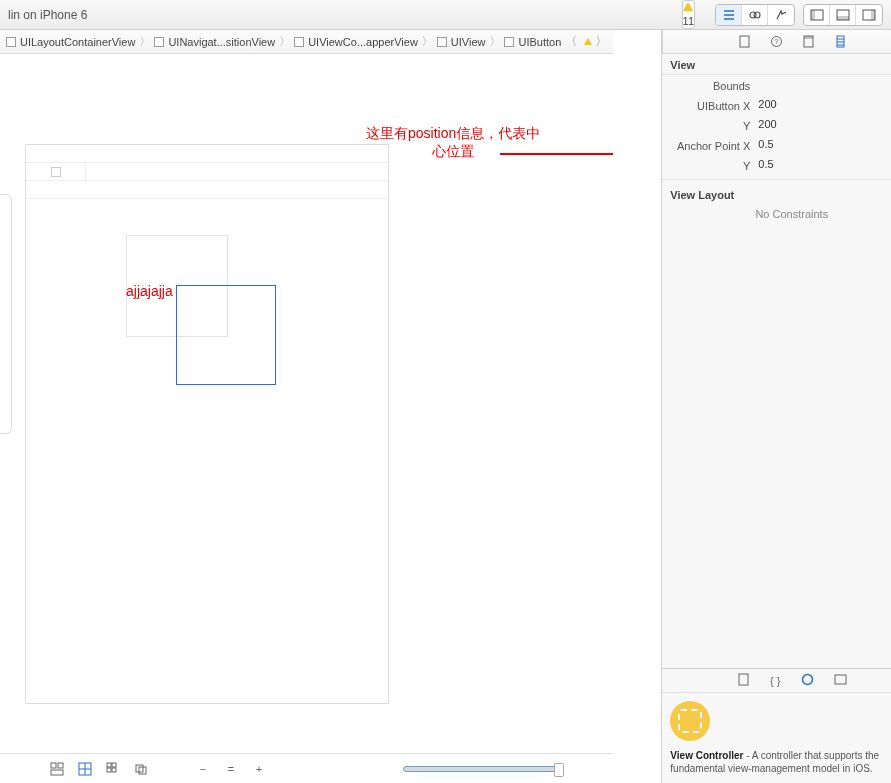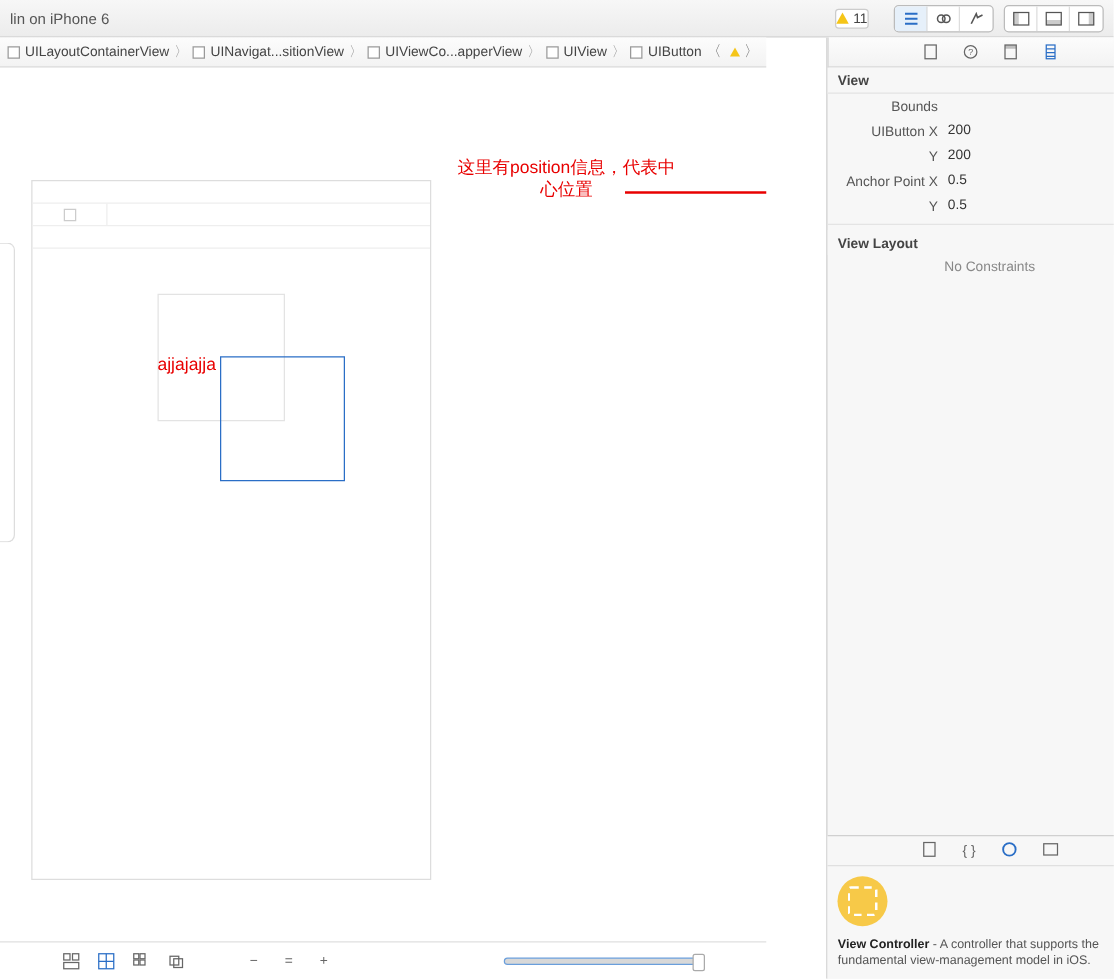--- a/index.html
+++ b/index.html
@@ -23,20 +23,21 @@
       padding: 0 8px;
       justify-content: space-between;
     }
     .toolbar-left { display: flex; align-items: flex-end; gap: 6px; flex: 1; }
     .toolbar-title { font-size: 12px; color: #555; }
     .toolbar-warning {
       display: flex; align-items: center; gap: 4px;
       background: #fff; border: 1px solid #ccc; border-radius: 3px;
       padding: 1px 0; font-size: 11px; color: #444;
       margin-right: 20px;
+      flex-direction: column;
     }
     .warn-tri {
       width: 0; height: 0;
       border-left: 5px solid transparent;
       border-right: 5px solid transparent;
       border-bottom: 9px solid #f5c518;
     }
     .toolbar-right { display: flex; align-items: center; gap: 8px; }
     .seg-group {
       display: flex; border: 1px solid #bbb; border-radius: 4px; overflow: hidden;
@@ -92,21 +93,21 @@
     
     .canvas-wrap {
       flex:1; position:relative; overflow:hidden;
     }
     .edge-handle {
       position:absolute; left:0; top:140px; width:12px; height:240px;
       background:#fff; border:1px solid #ddd; border-left:none;
       border-radius:0 6px 6px 0;
     }
     .phone-frame {
-      position:absolute; left:25px; top:90px; width:320px; height:560px;
+      position:absolute; left:25px; top:90px; width:364px; height:560px;
       border:1px solid #ddd; background:#fff;
     }
     .phone-status { height:18px; border-bottom:1px solid #eee; }
     .phone-row { height:18px; border-bottom:1px solid #eee; display:flex; }
     .phone-row .cell { width:60px; border-right:1px solid #eee; display:flex; align-items:center; justify-content:center; }
     .phone-row .cell .sq { width:10px; height:10px; border:1px solid #ccc; }
     .gray-box {
       position:absolute; left:100px; top:90px; width:102px; height:102px;
       border:1px solid #e3e3e3;
     }

